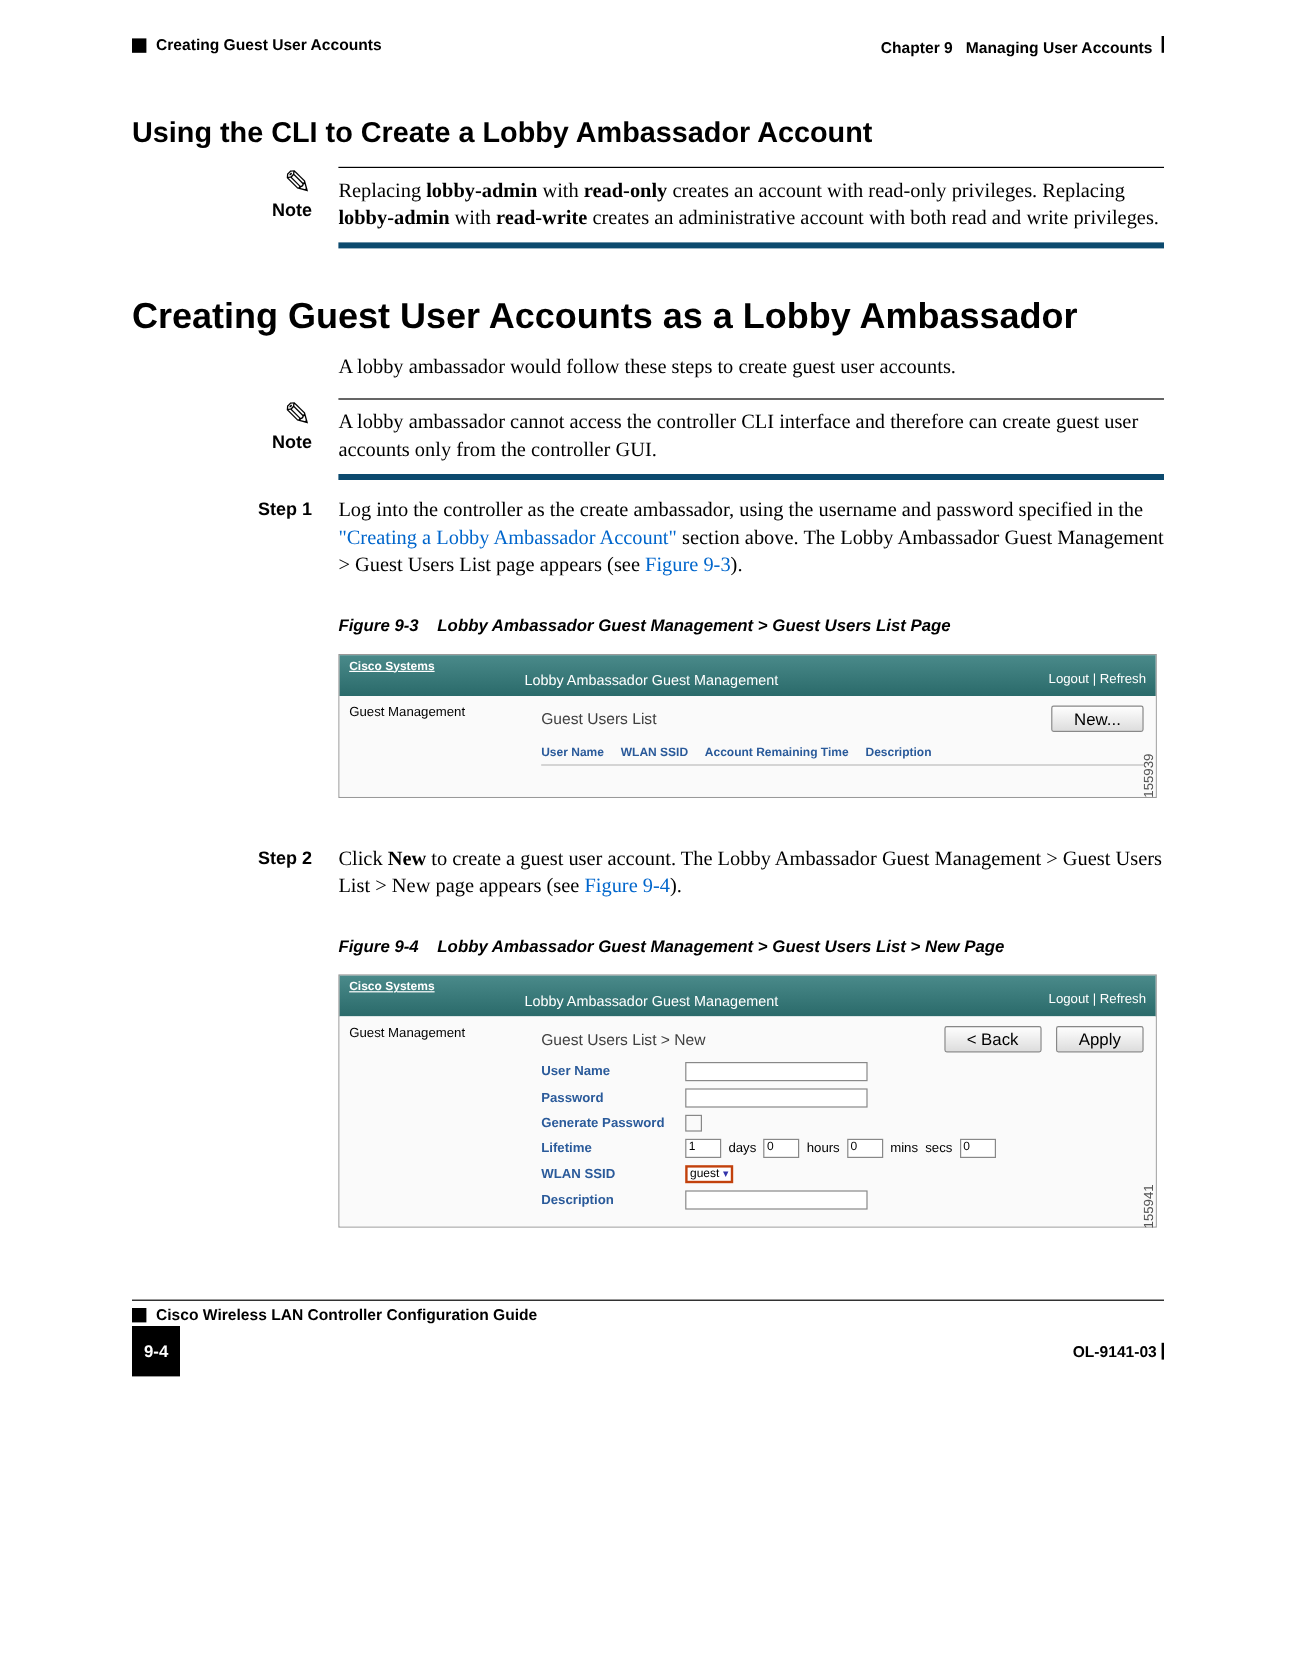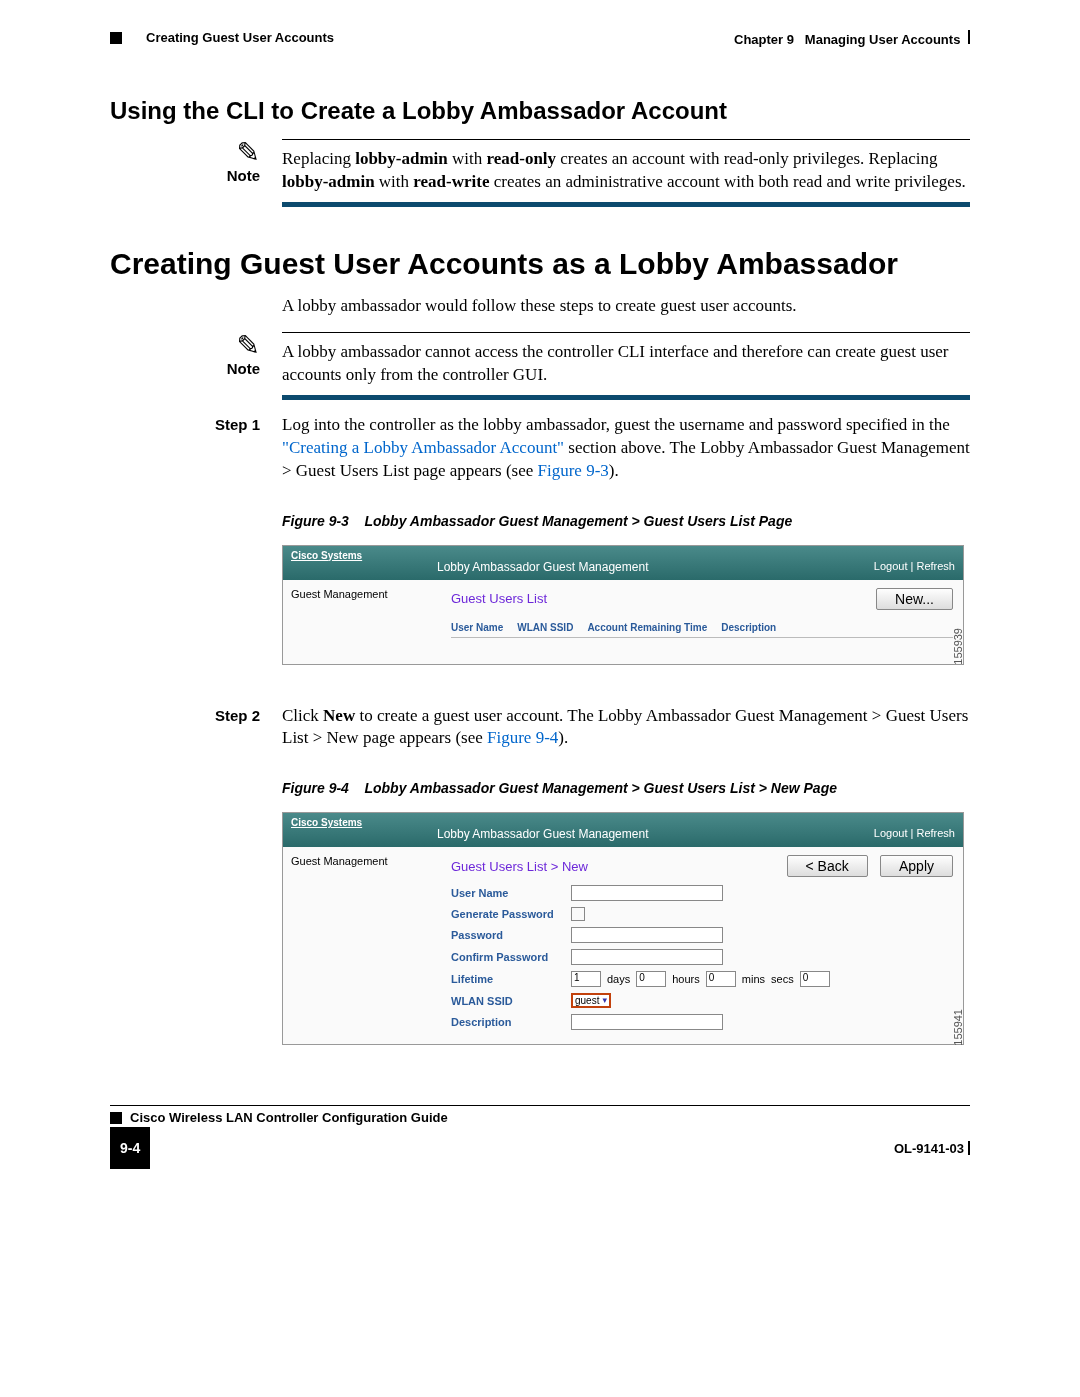--- a/index.html
+++ b/index.html
@@ -18,21 +18,21 @@
     justify-content: space-between;
     align-items: flex-start;
     font-family: Arial, Helvetica, sans-serif;
     font-size: 13px;
     font-weight: bold;
     margin-bottom: 6px;
   }
   .header-left {
     display: flex;
     align-items: center;
-    gap: 24px;
+    gap: 8px;
   }
   .sq {
     width: 12px;
     height: 12px;
     background:#000;
     display:inline-block;
   }
   .vr {
     display:inline-block;
     width:2px;
@@ -168,21 +168,21 @@
     padding:8px;
     font-size:11px;
   }
   .f-main { flex:1; padding:8px 10px; }
   .f-main-head {
     display:flex;
     justify-content:space-between;
     align-items:center;
     margin-bottom:8px;
   }
-  .f-h { font-size:13px; color:#6d28d9; }
+  .f-h { font-size:13px; color:#404040; }
   .f-btn {
     font-size:14px;
     border:1px solid #888;
     background: linear-gradient(#fefefe,#ddd);
     padding:2px 18px;
     border-radius:2px;
     display:inline-block;
     min-width:34px;
     text-align:center;
   }
@@ -278,21 +278,21 @@
     <div class="note-icon-col">
       <span class="pencil">✎</span><br>
       <span class="note-label">Note</span>
     </div>
     <div class="note-body">A lobby ambassador cannot access the controller CLI interface and therefore can create guest user accounts only from the controller GUI.</div>
   </div>
 
   <div class="step-row">
     <div class="step-label">Step 1</div>
     <div class="step-body">
-      <span>Log into the controller as the lobby ambassador, guest the username and password specified in the </span><span class="link">"Creating a Lobby Ambassador Account"</span><span> section above. The Lobby Ambassador Guest Management &gt; Guest Users List page appears (see </span><span class="link">Figure 9-3</span><span>).</span>
+      <span>Log into the controller as the create ambassador, using the username and password specified in the </span><span class="link">"Creating a Lobby Ambassador Account"</span><span> section above. The Lobby Ambassador Guest Management &gt; Guest Users List page appears (see </span><span class="link">Figure 9-3</span><span>).</span>
     </div>
   </div>
 
   <div class="fig-caption">
     <span>Figure 9-3</span>&nbsp;&nbsp;&nbsp;&nbsp;<span>Lobby Ambassador Guest Management &gt; Guest Users List Page</span>
   </div>
 
   <div class="fig-wrap">
     <div class="fig">
       <div class="f-top">
@@ -351,30 +351,26 @@
               <span class="f-btn">&lt; Back</span>
               &nbsp;&nbsp;
               <span class="f-btn">Apply</span>
             </span>
           </div>
           <div class="form-row">
               <span class="form-lbl">User Name</span>
               <span class="form-in"></span>
             </div>
           <div class="form-row">
-              <span class="form-lbl">Generate Password</span>
-              <span style="width:12px;height:12px;border:1px solid #888;display:inline-block;"></span>
-            </div>
-          <div class="form-row">
               <span class="form-lbl">Password</span>
               <span class="form-in"></span>
             </div>
           <div class="form-row">
-              <span class="form-lbl">Confirm Password</span>
-              <span class="form-in"></span>
+              <span class="form-lbl">Generate Password</span>
+              <span style="width:12px;height:12px;border:1px solid #888;display:inline-block;"></span>
             </div>
           <div class="form-row">
               <span class="form-lbl">Lifetime</span>
             <span class="lt">
               <span class="form-sm">1</span>
                 <span>days</span>
               <span class="form-sm">0</span>
                 <span>hours</span>
               <span class="form-sm">0</span>
                 <span>mins</span>

